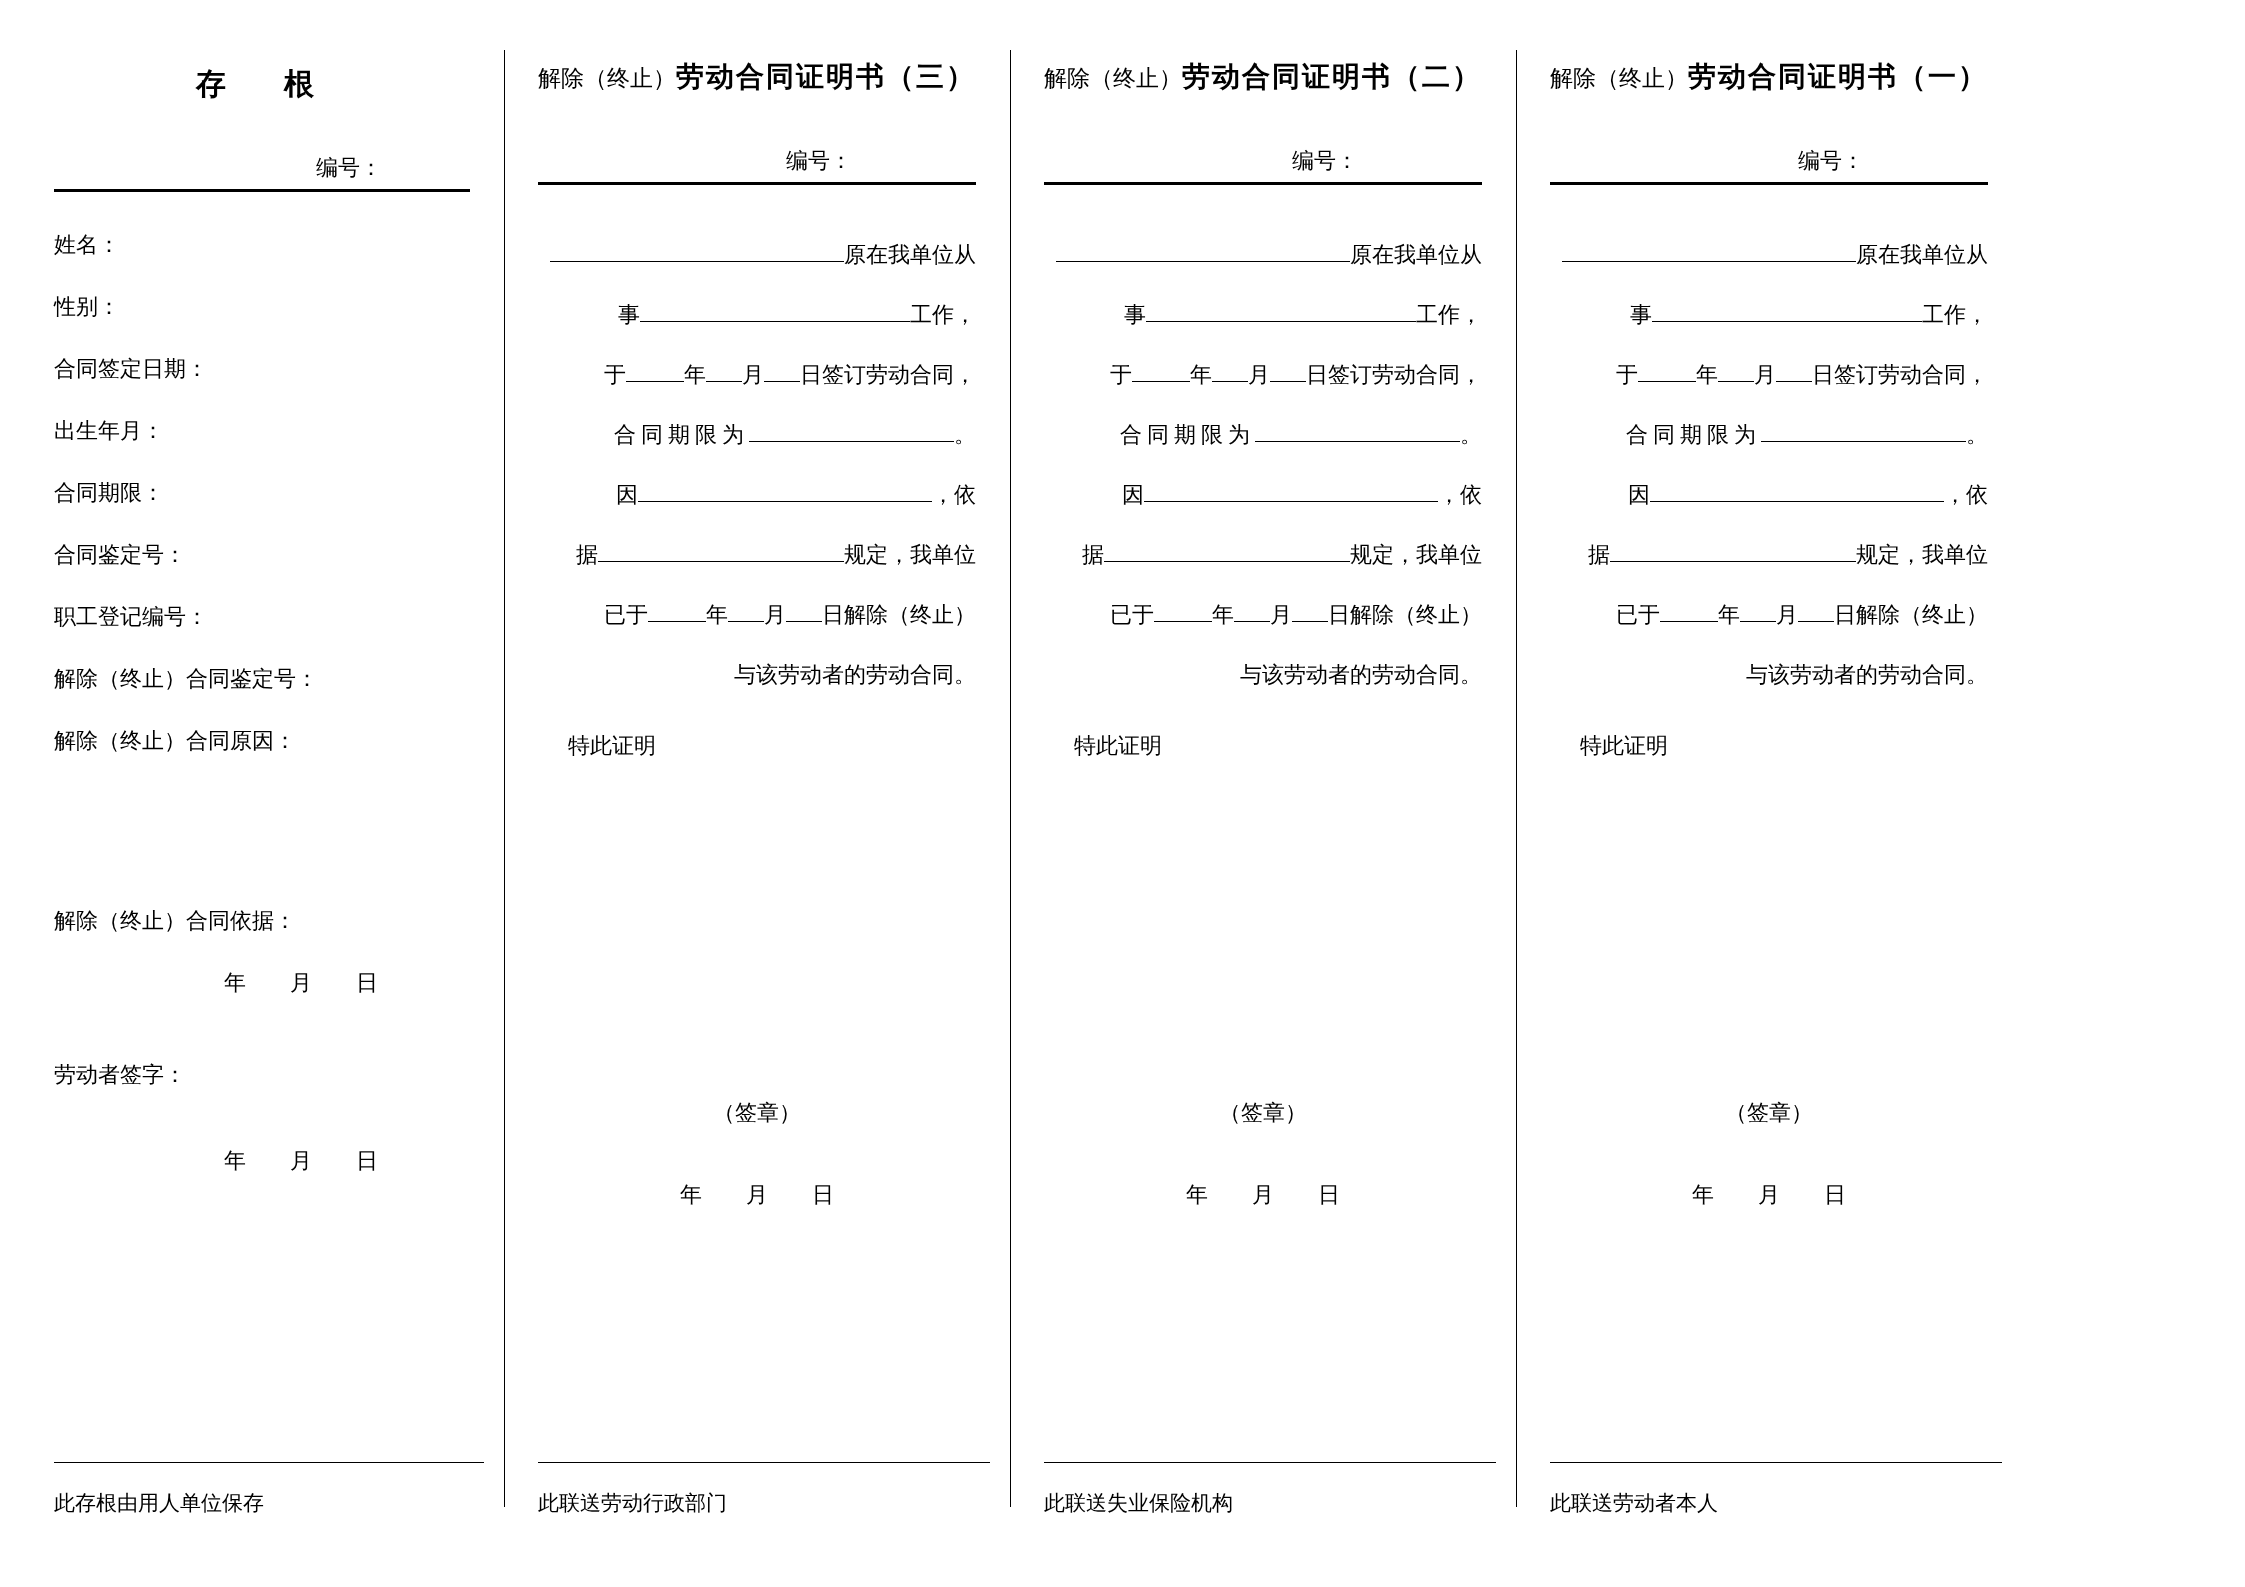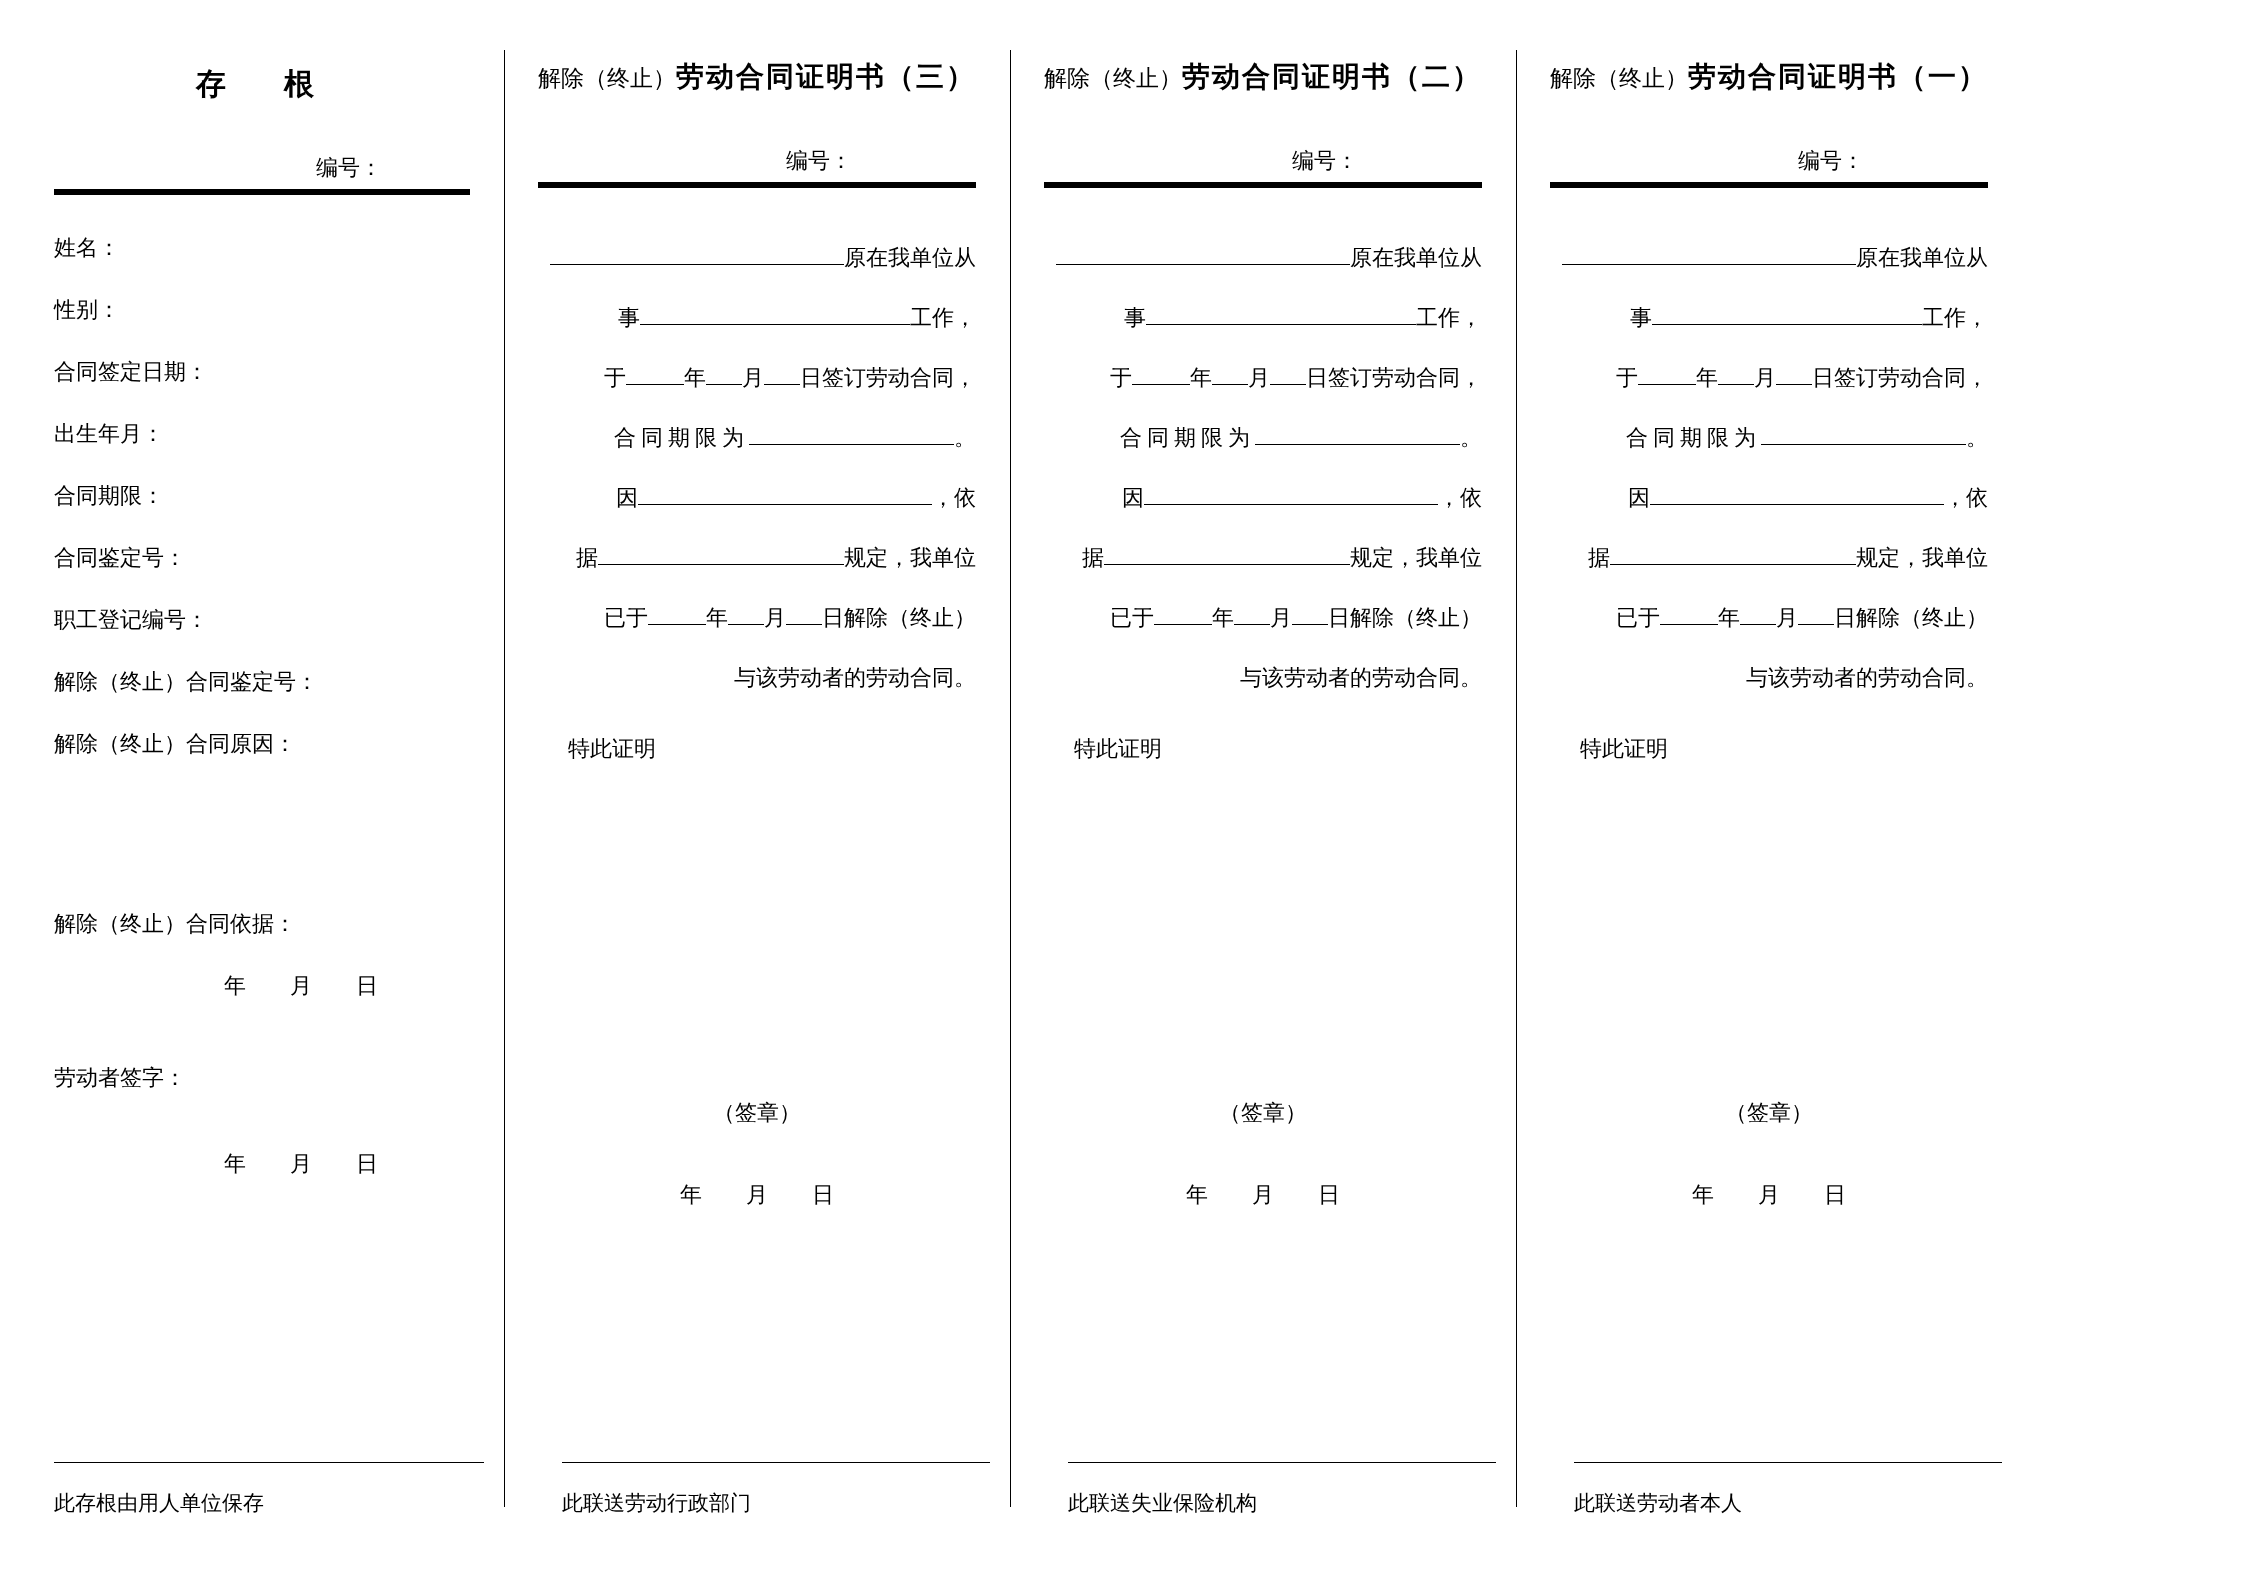--- a/index.html
+++ b/index.html
@@ -56,21 +56,21 @@
   }
   .panel-title .lead {
     font-weight: normal;
     font-size: 23px;
     letter-spacing: 0;
   }
   .code-line {
     margin-top: 50px;
     font-size: 22px;
     text-align: right;
-    border-bottom: 6px solid #000000;
+    border-bottom: 3px solid #000000;
     padding-bottom: 6px;
     font-family: "Liberation Sans", "DejaVu Sans", sans-serif;
   }
   .stub .code-line { margin-top: 48px; padding-right: 88px; }
   .copy .code-line { padding-right: 124px; }
 
   .field-list {
     margin-top: 38px;
     font-size: 22px;
     font-family: Liberation Mono, monospace;
@@ -139,21 +139,20 @@
     font-family: "Liberation Sans", "DejaVu Sans", sans-serif;
   }
   .seal .ymd { margin-top: 52px; }
   .copy-bottom {
     position: absolute;
     left: 34px;
     right: 20px;
     bottom: 30px;
     font-size: 21px;
     font-family: "Liberation Sans", "DejaVu Sans", sans-serif;
-    margin-left: 24px;
   }
   .copy-bottom .rule {
     border-top: 1px solid #000;
     margin-bottom: 26px;
   }
 </style>
 </head>
 <body>
 
 <div class="sheet">

